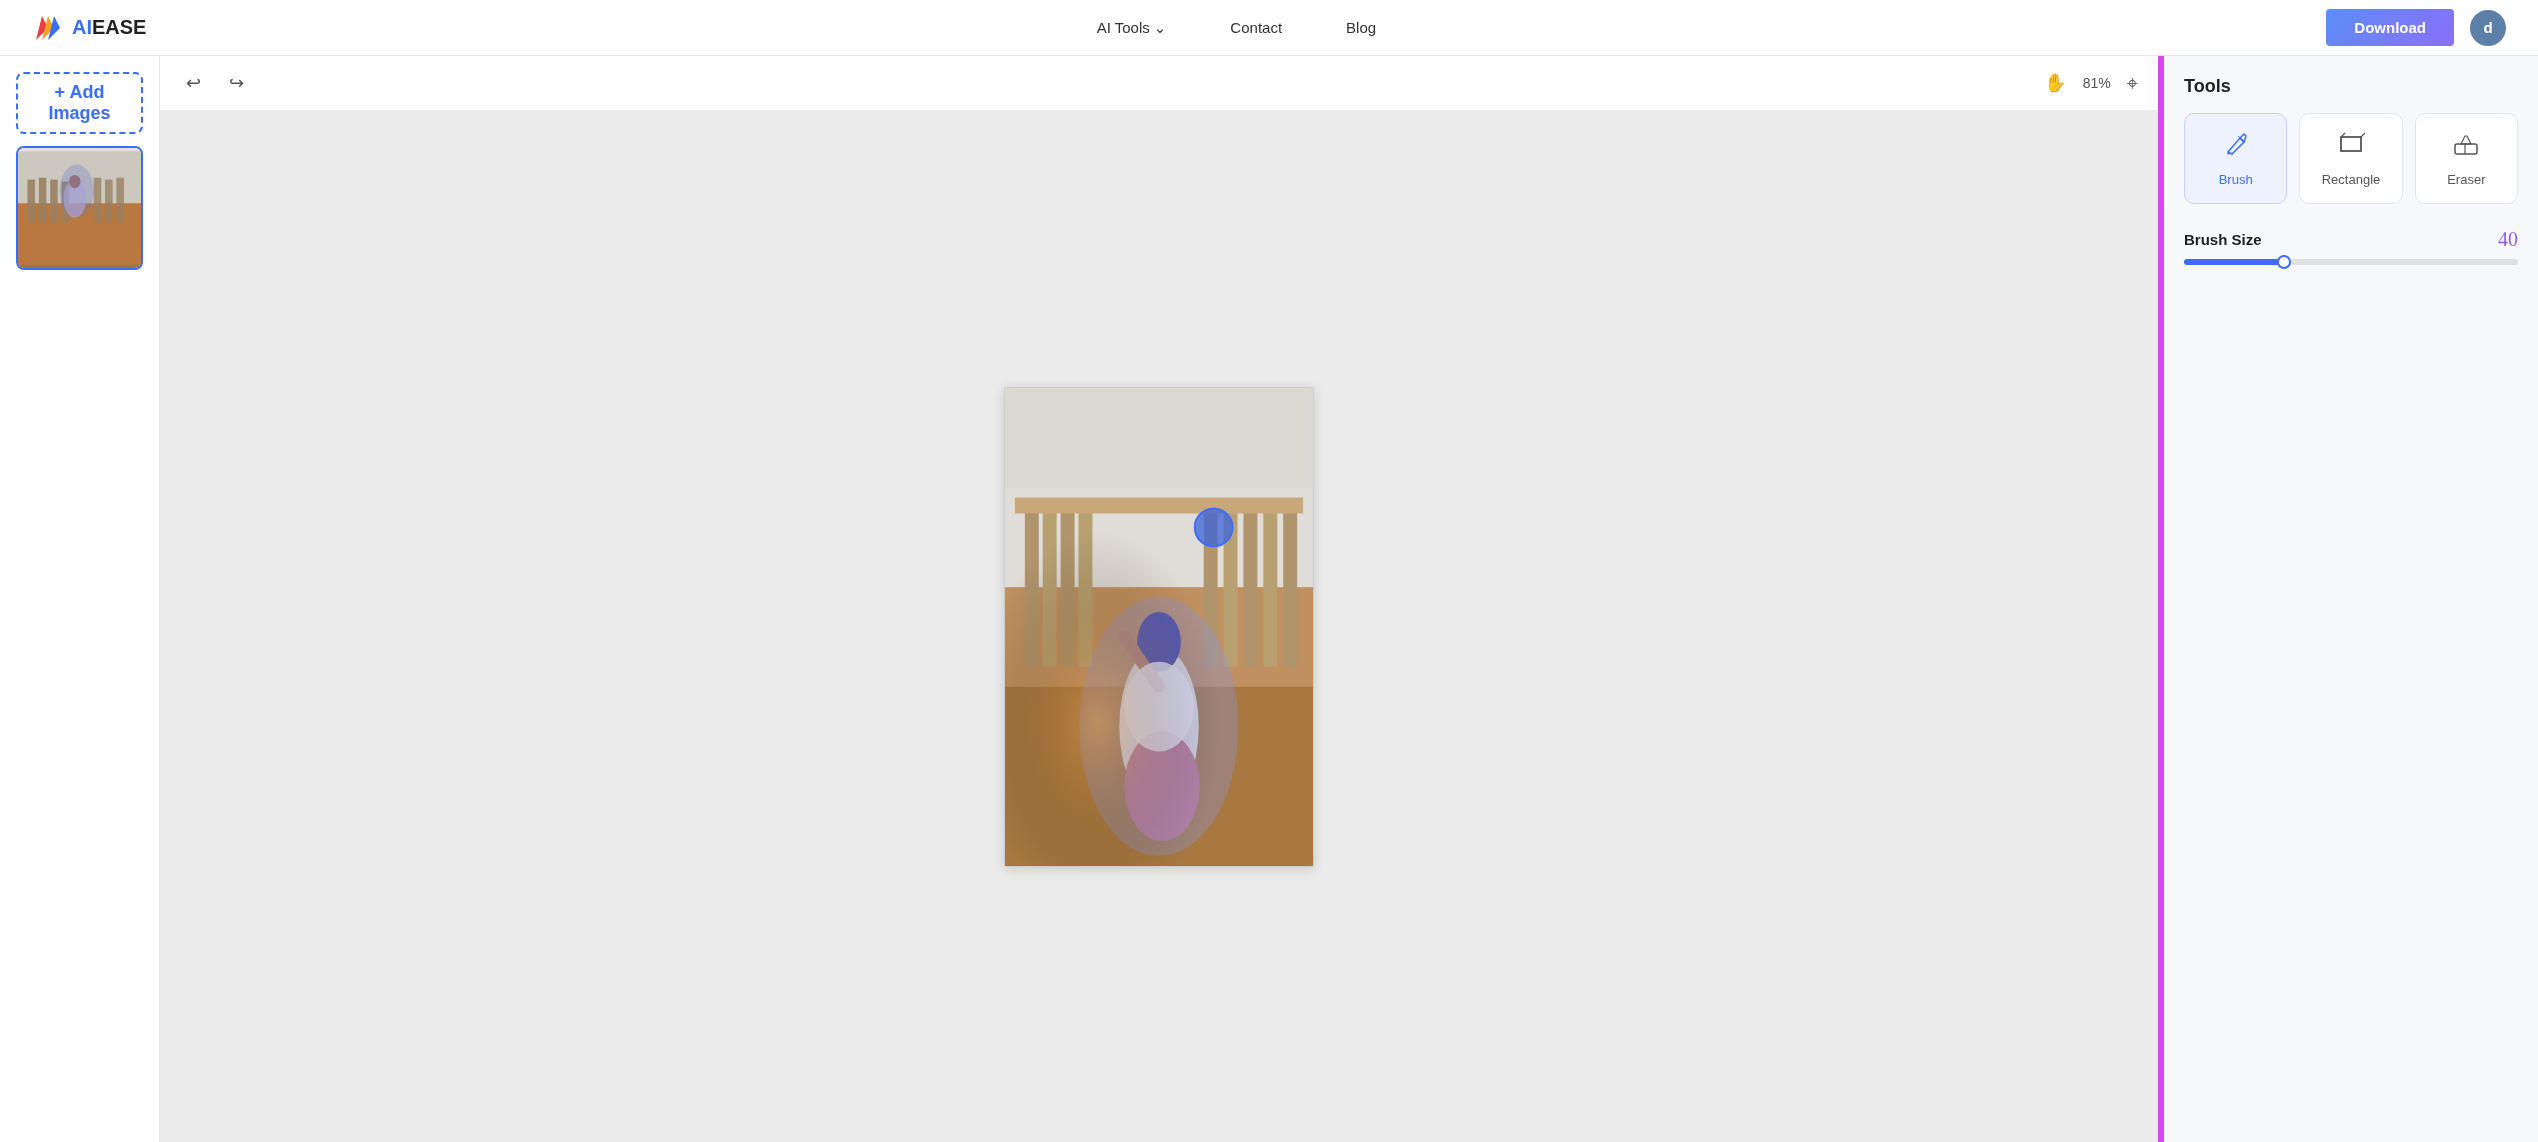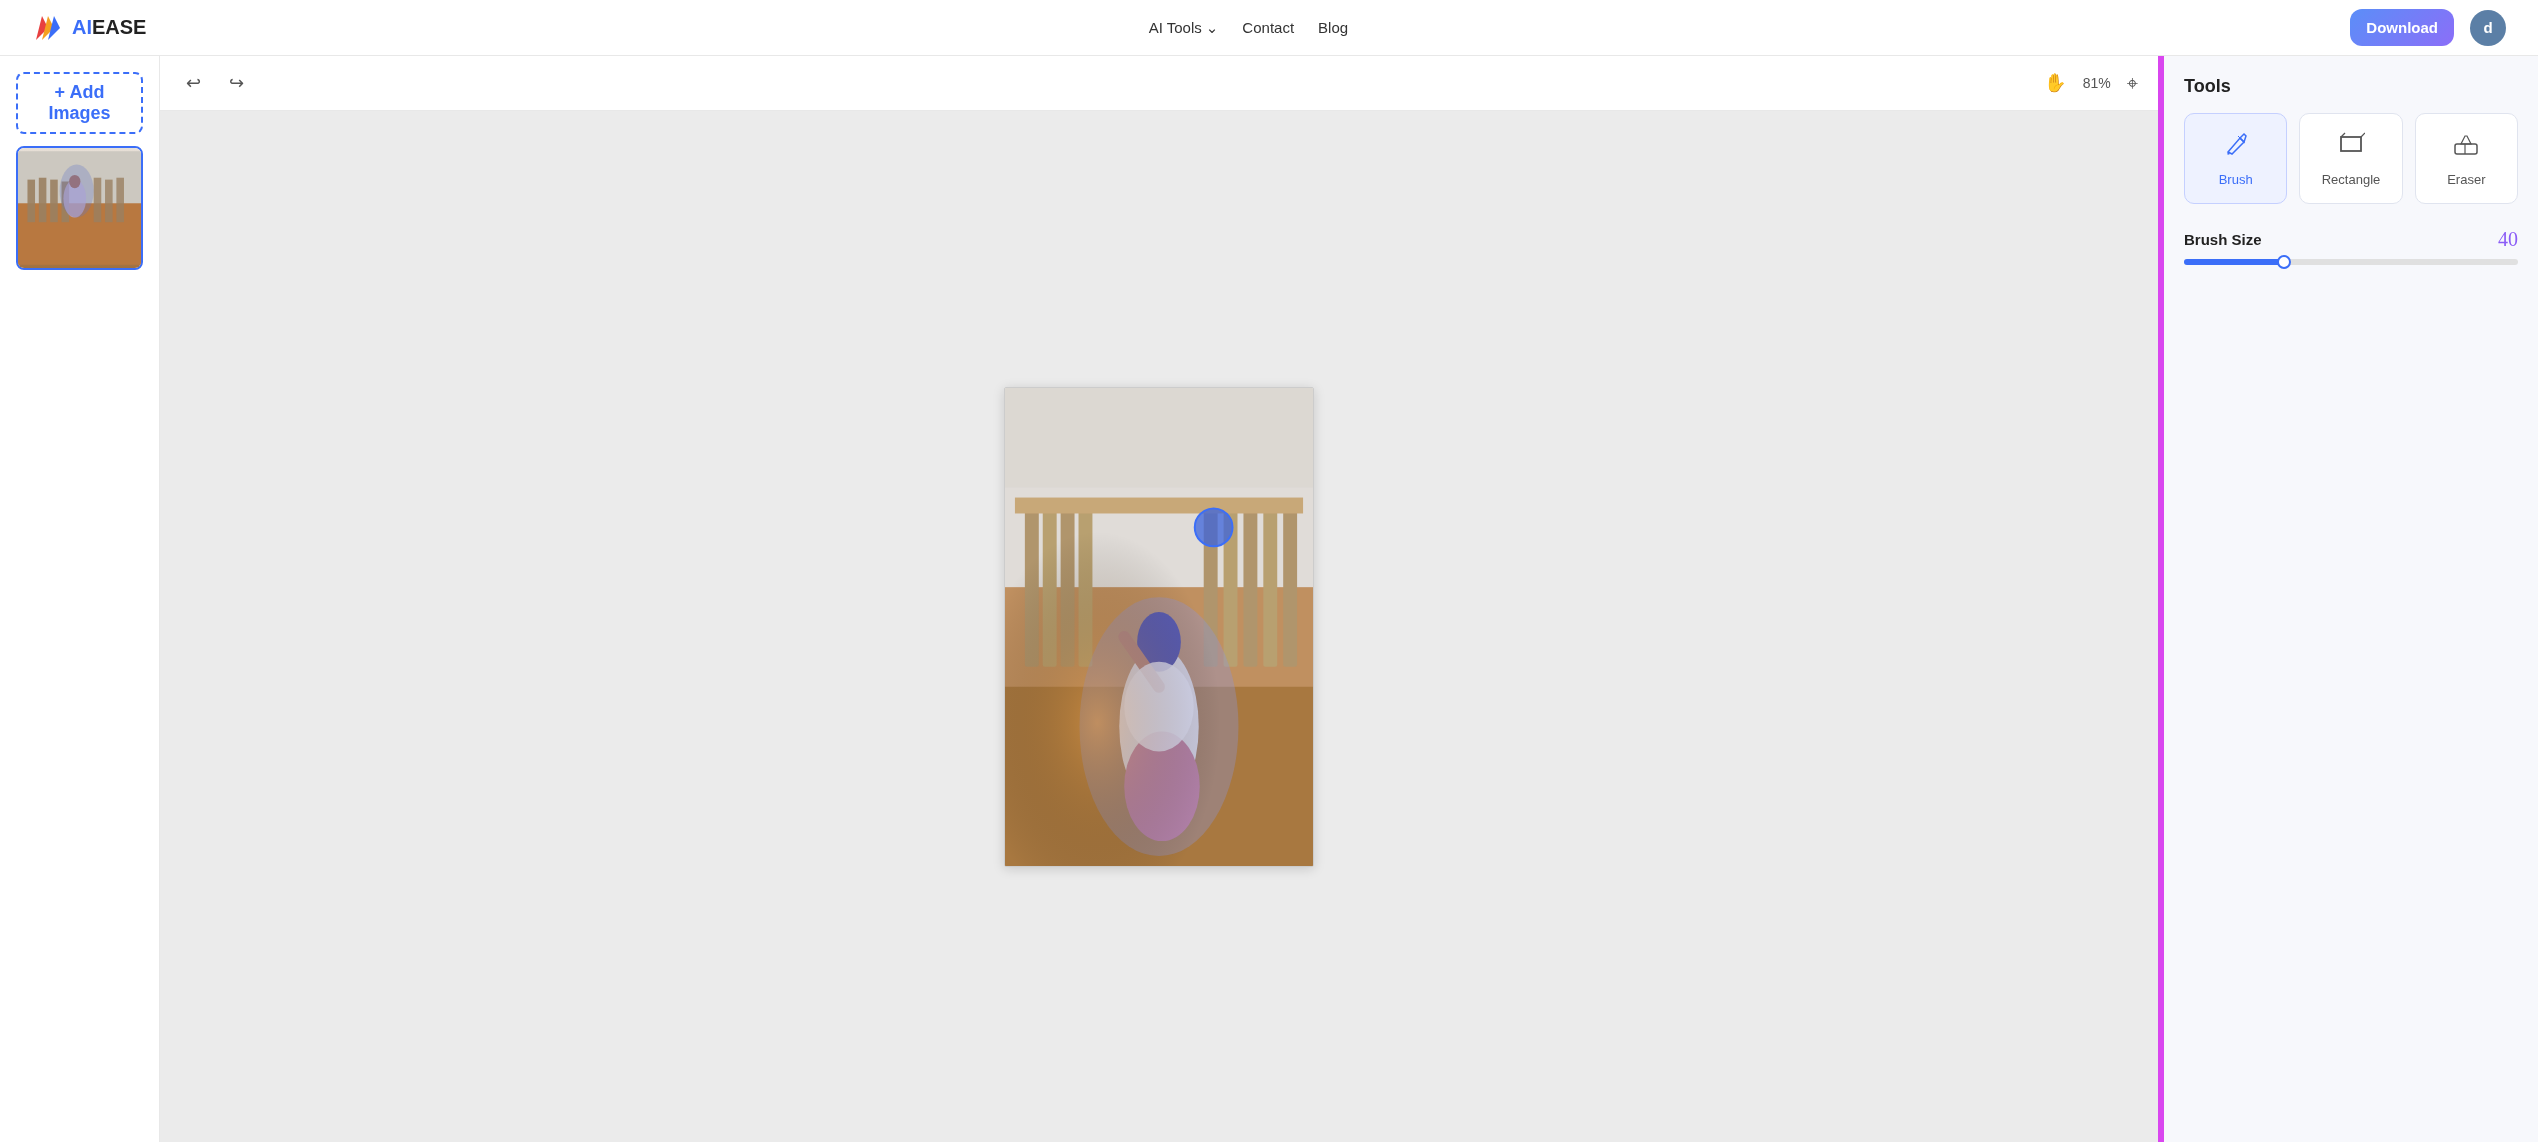--- a/index.html
+++ b/index.html
@@ -6,28 +6,28 @@
     body { font-family: -apple-system, BlinkMacSystemFont, 'Segoe UI', sans-serif; background: #f5f5f5; height: 100vh; overflow: hidden; }
 
     
     .navbar {
       display: flex; align-items: center; justify-content: space-between;
       background: #fff; border-bottom: 1px solid #e8e8e8;
       padding: 0 32px; height: 56px; position: fixed; top: 0; left: 0; right: 0; z-index: 100;
     }
     .navbar-logo { display: flex; align-items: center; gap: 8px; font-weight: 700; font-size: 20px; color: #222; }
     .logo-icon { width: 32px; height: 32px; }
-    .navbar-center { display: flex; align-items: center; gap: 24px; }
+    .navbar-center { display: flex; align-items: center; gap: 64px; }
     .nav-link { color: #333; font-size: 15px; cursor: pointer; display: flex; align-items: center; gap: 4px; text-decoration: none; }
     .navbar-right { display: flex; align-items: center; gap: 16px; }
     .avatar { width: 36px; height: 36px; border-radius: 50%; background: #5b7fa6; color: #fff; display: flex; align-items: center; justify-content: center; font-size: 15px; font-weight: 600; cursor: pointer; }
     .download-btn {
       background: linear-gradient(135deg, #5b8ef8, #8b6ef8);
-      color: #fff; border: none; border-radius: 12px;
-      padding: 10px 16px; font-size: 15px; font-weight: 600; cursor: pointer;
+      color: #fff; border: none; border-radius: 4px;
+      padding: 10px 28px; font-size: 15px; font-weight: 600; cursor: pointer;
     }
 
     
     .app-body { display: flex; margin-top: 56px; height: calc(100vh - 56px); }
 
     
     .left-sidebar {
       width: 160px; background: #fff; border-right: 1px solid #e8e8e8;
       padding: 16px; flex-shrink: 0; overflow-y: auto;
     }

